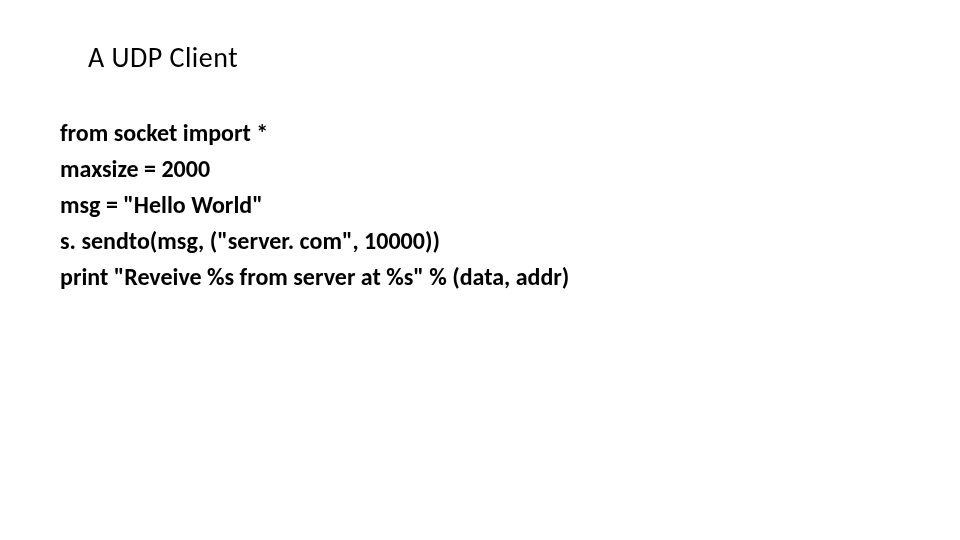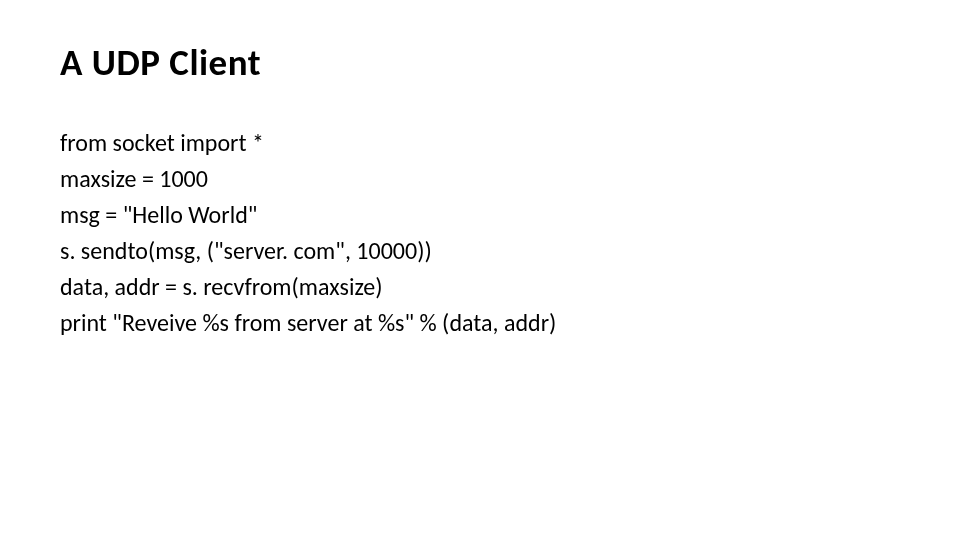--- a/index.html
+++ b/index.html
@@ -9,39 +9,39 @@
     }
     body {
       width: 960px;
       height: 540px;
       background: #ffffff;
       font-family: Calibri, 'Segoe UI', Arial, sans-serif;
       color: #000000;
       padding: 40px 60px;
     }
     .title {
-      font-size: 37px;
-      font-weight: 700;
+      font-size: 28px;
+      font-weight: 400;
       margin-bottom: 40px;
       letter-spacing: 0.5px;
+      margin-left: 28px;
     }
     .code-block {
       font-size: 24px;
       line-height: 1.5;
-      font-weight: 400;
+      font-weight: 700;
     }
     .code-line {
       display: block;
     }
   </style>
 </head>
 <body>
 
 <h1 class="title">A UDP Client</h1>
 
 <div class="code-block">
   <span class="code-line">from socket import *</span>
-  <span class="code-line">maxsize = 1000</span>
+  <span class="code-line">maxsize = 2000</span>
   <span class="code-line">msg = "Hello World"</span>
   <span class="code-line">s. sendto(msg, ("server. com", 10000))</span>
-  <span class="code-line">data, addr = s. recvfrom(maxsize)</span>
   <span class="code-line">print "Reveive %s from server at %s" % (data, addr)</span>
 </div>
 
 </body></html>

